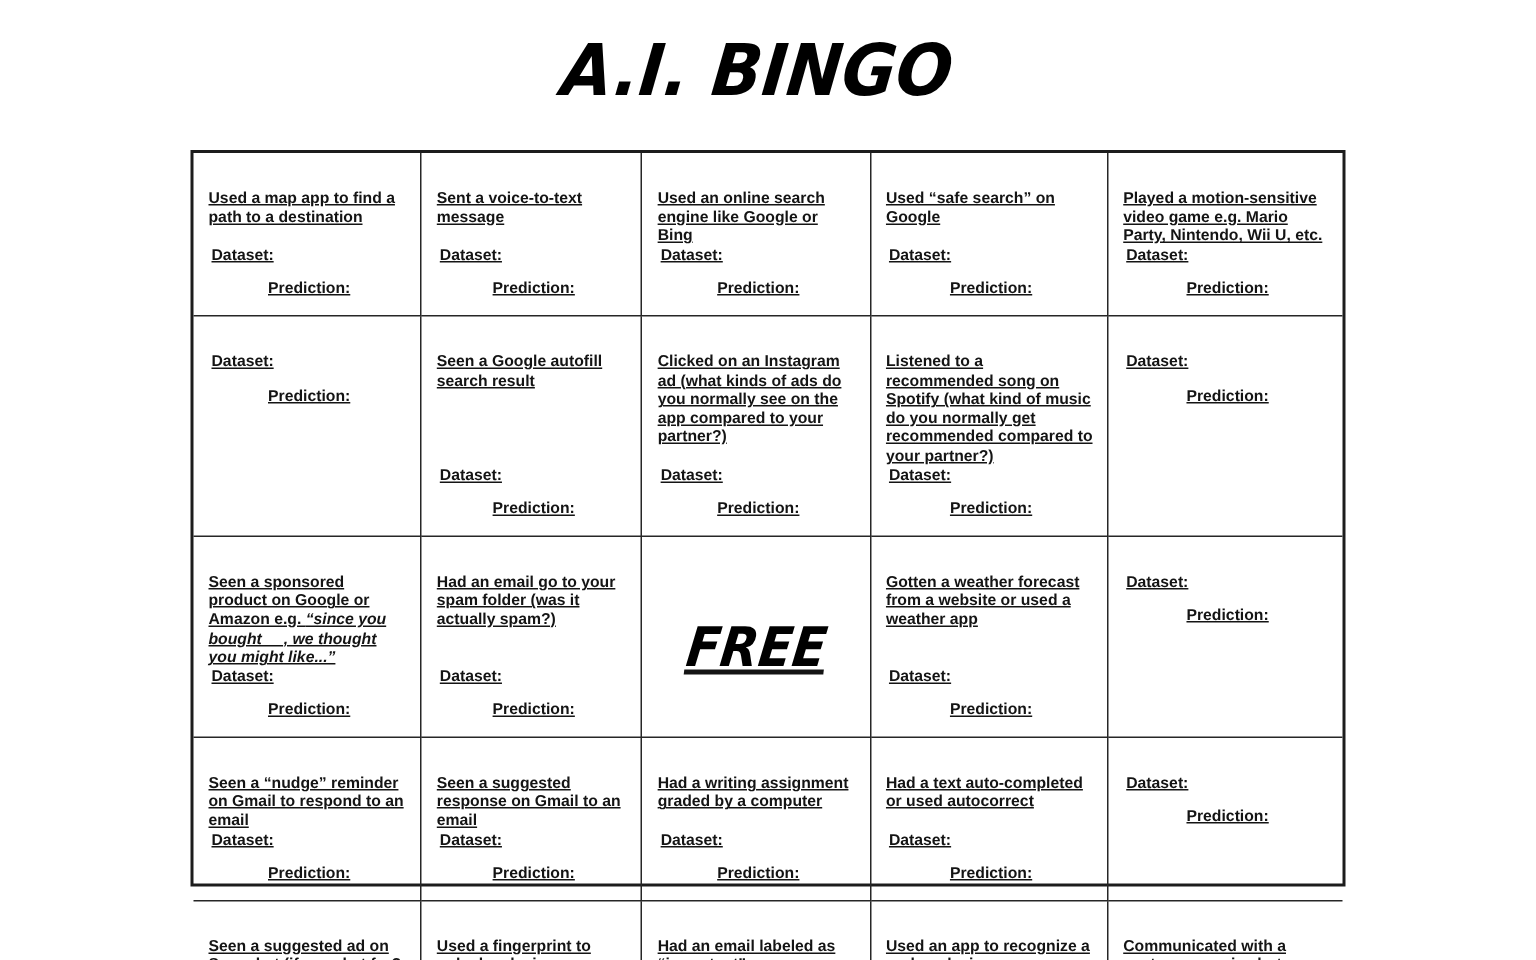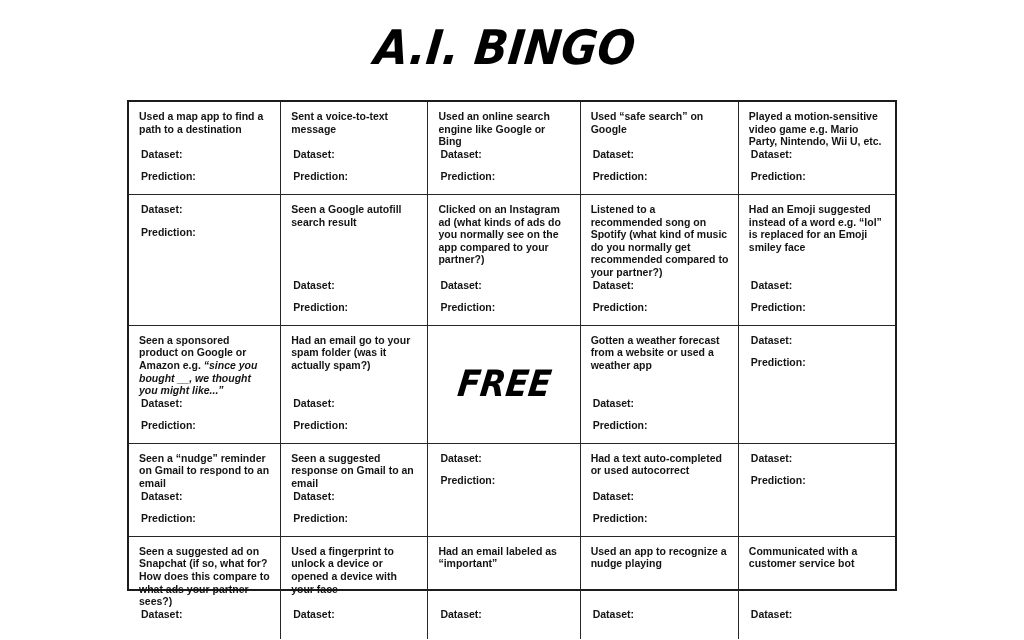--- a/index.html
+++ b/index.html
@@ -18,32 +18,32 @@
     position:absolute; left:127px; top:100px; width:770px; height:491px;
     border:2.5px solid #1c1c1c; background:#fff;
     display:grid;
     grid-template-columns:153fr 148fr 153fr 159fr 157fr;
     grid-template-rows:95fr 98fr 98fr 98fr 102fr;
   }
 
   .cell {
     border-right:1.4px solid #262626;
     border-bottom:1.4px solid #262626;
-    padding:8px 9px 9px 10px;
+    padding:24px 9px 9px 10px;
     display:flex; flex-direction:column;
-    font-size:10.5px; font-weight:bold; line-height:1.2; color:#141414;
+    font-size:10.5px; font-weight:bold; line-height:1.2; color:#141414;text-decoration:underline;
   }
   .cell:nth-child(5n) { border-right:none; }
   .cell:nth-child(n+21) { border-bottom:none; }
 
   .prompt { flex:1 1 auto; }
   .prompt .italic { font-style:italic;text-align:center; }
   .label { flex:0 0 auto; padding-left:2px; }
   .label.dataset { margin-bottom:10px; }
-  .label.prediction { margin-bottom:2px; }
+  .label.prediction { margin-bottom:2px;text-align:center; }
 
   .free-cell { justify-content:center; align-items:center; }
   .free-text {
     font-family:"DejaVu Sans", sans-serif; font-weight:bold; font-style:italic;
     font-size:33px; color:#000; transform:skewX(-7deg) scaleY(1.1);
   }
 </style>
 </head>
 <body>
 
@@ -92,21 +92,20 @@
       <div class="prompt">Clicked on an Instagram ad (what kinds of ads do you normally see on the app compared to your partner?)</div>
       <div class="label dataset">Dataset:</div>
       <div class="label prediction">Prediction:</div>
     </div>
     <div class="cell">
       <div class="prompt">Listened to a recommended song on Spotify (what kind of music do you normally get recommended compared to your partner?)</div>
       <div class="label dataset">Dataset:</div>
       <div class="label prediction">Prediction:</div>
     </div>
     <div class="cell">
-      <div class="prompt">Had an Emoji suggested instead of a word e.g. “lol” is replaced for an Emoji smiley face</div>
       <div class="label dataset">Dataset:</div>
       <div class="label prediction">Prediction:</div>
     </div>
 
     <div class="cell">
       <div class="prompt"><span>Seen a sponsored product on Google or Amazon e.g. </span><span class="italic">“since you bought __, we thought you might like...”</span></div>
       <div class="label dataset">Dataset:</div>
       <div class="label prediction">Prediction:</div>
     </div>
     <div class="cell">
@@ -131,20 +130,21 @@
       <div class="prompt">Seen a “nudge” reminder on Gmail to respond to an email</div>
       <div class="label dataset">Dataset:</div>
       <div class="label prediction">Prediction:</div>
     </div>
     <div class="cell">
       <div class="prompt">Seen a suggested response on Gmail to an email</div>
       <div class="label dataset">Dataset:</div>
       <div class="label prediction">Prediction:</div>
     </div>
     <div class="cell">
+      <div class="prompt">Had a writing assignment graded by a computer</div>
       <div class="label dataset">Dataset:</div>
       <div class="label prediction">Prediction:</div>
     </div>
     <div class="cell">
       <div class="prompt">Had a text auto-completed or used autocorrect</div>
       <div class="label dataset">Dataset:</div>
       <div class="label prediction">Prediction:</div>
     </div>
     <div class="cell">
       <div class="label dataset">Dataset:</div>

